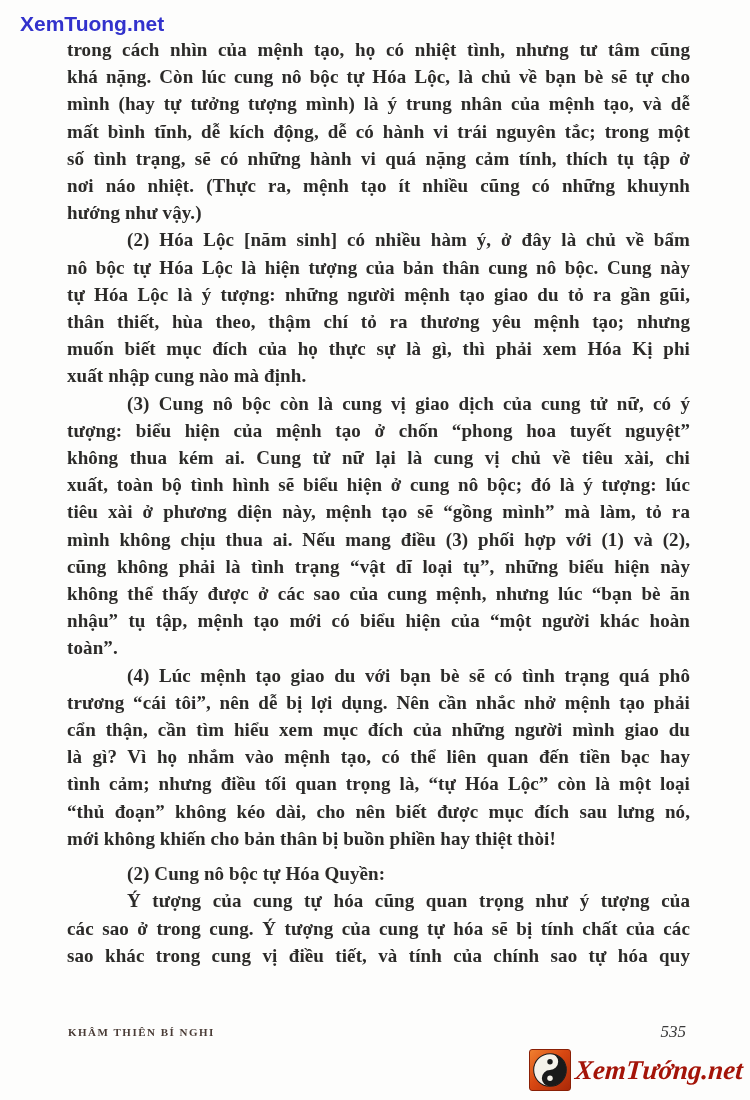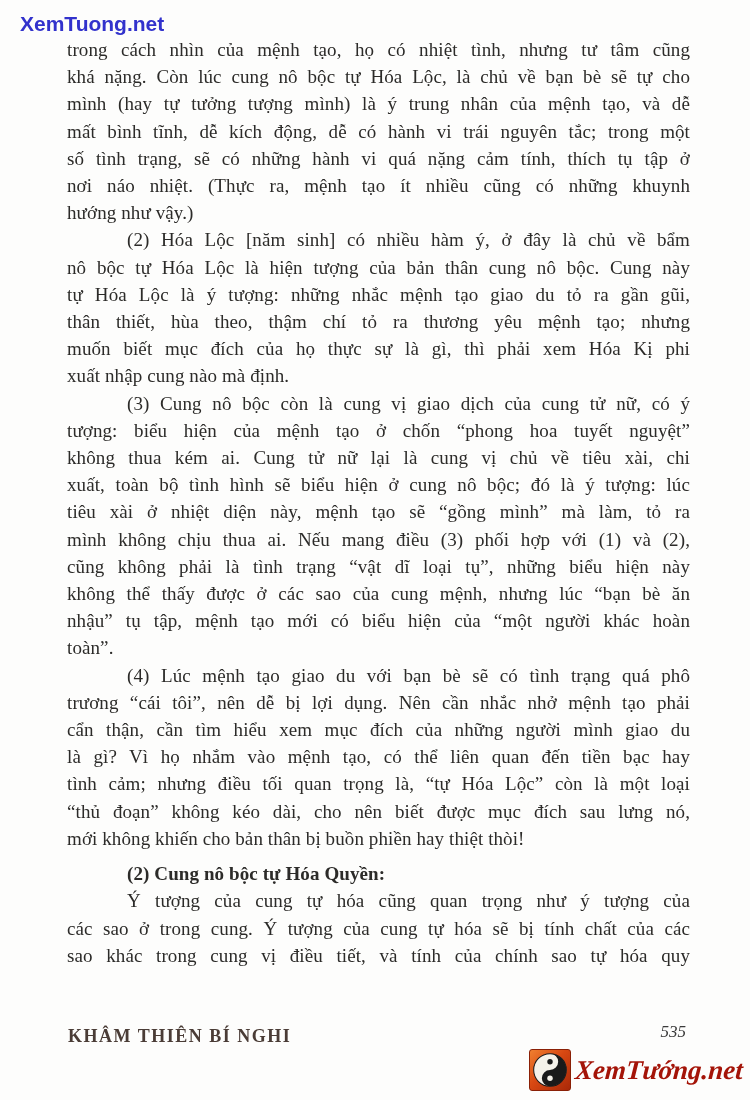--- a/index.html
+++ b/index.html
@@ -34,31 +34,32 @@
     top: 36px;
     width: 623px;
     font-size: 19px;
     line-height: 27.2px;
     color: #2c2b29;
     letter-spacing: 0.1px;
   }
   .line {
     text-align: justify;
     text-align-last: justify;
+    font-weight: bold;
   }
   .line.end { text-align-last: left; }
   .line.indent { text-indent: 60px; }
   .line.bold { font-weight: bold; }
   .line.gap { margin-top: 8px; }
   
   .footer-title {
     position: absolute;
     left: 68px;
     top: 1026px;
-    font-size: 18px;
+    font-size: 11px;
     font-weight: bold;
     letter-spacing: 1.5px;
     color: #4a3c36;
   }
   .page-number {
     position: absolute;
     right: 64px;
     top: 1022px;
     font-size: 17px;
     font-style: italic;
@@ -103,29 +104,29 @@
   <div class="body-text" id="body-text">
       <div class="line">trong cách nhìn của mệnh tạo, họ có nhiệt tình, nhưng tư tâm cũng</div>
       <div class="line">khá nặng. Còn lúc cung nô bộc tự Hóa Lộc, là chủ về bạn bè sẽ tự cho</div>
       <div class="line">mình (hay tự tưởng tượng mình) là ý trung nhân của mệnh tạo, và dễ</div>
       <div class="line">mất bình tĩnh, dễ kích động, dễ có hành vi trái nguyên tắc; trong một</div>
       <div class="line">số tình trạng, sẽ có những hành vi quá nặng cảm tính, thích tụ tập ở</div>
       <div class="line">nơi náo nhiệt. (Thực ra, mệnh tạo ít nhiều cũng có những khuynh</div>
       <div class="line end">hướng như vậy.)</div>
       <div class="line indent">(2) Hóa Lộc [năm sinh] có nhiều hàm ý, ở đây là chủ về bẩm</div>
       <div class="line">nô bộc tự Hóa Lộc là hiện tượng của bản thân cung nô bộc. Cung này</div>
-      <div class="line">tự Hóa Lộc là ý tượng: những nhắc mệnh tạo giao du tỏ ra gần gũi,</div>
+      <div class="line">tự Hóa Lộc là ý tượng: những người mệnh tạo giao du tỏ ra gần gũi,</div>
       <div class="line">thân thiết, hùa theo, thậm chí tỏ ra thương yêu mệnh tạo; nhưng</div>
       <div class="line">muốn biết mục đích của họ thực sự là gì, thì phải xem Hóa Kị phi</div>
       <div class="line end">xuất nhập cung nào mà định.</div>
       <div class="line indent">(3) Cung nô bộc còn là cung vị giao dịch của cung tử nữ, có ý</div>
       <div class="line">tượng: biểu hiện của mệnh tạo ở chốn “phong hoa tuyết nguyệt”</div>
       <div class="line">không thua kém ai. Cung tử nữ lại là cung vị chủ về tiêu xài, chi</div>
       <div class="line">xuất, toàn bộ tình hình sẽ biểu hiện ở cung nô bộc; đó là ý tượng: lúc</div>
-      <div class="line">tiêu xài ở nhiệt diện này, mệnh tạo sẽ “gồng mình” mà làm, tỏ ra</div>
+      <div class="line">tiêu xài ở phương diện này, mệnh tạo sẽ “gồng mình” mà làm, tỏ ra</div>
       <div class="line">mình không chịu thua ai. Nếu mang điều (3) phối hợp với (1) và (2),</div>
       <div class="line">cũng không phải là tình trạng “vật dĩ loại tụ”, những biểu hiện này</div>
       <div class="line">không thể thấy được ở các sao của cung mệnh, nhưng lúc “bạn bè ăn</div>
       <div class="line">nhậu” tụ tập, mệnh tạo mới có biểu hiện của “một người khác hoàn</div>
       <div class="line end">toàn”.</div>
       <div class="line indent">(4) Lúc mệnh tạo giao du với bạn bè sẽ có tình trạng quá phô</div>
       <div class="line">trương “cái tôi”, nên dễ bị lợi dụng. Nên cần nhắc nhở mệnh tạo phải</div>
       <div class="line">cẩn thận, cần tìm hiểu xem mục đích của những người mình giao du</div>
       <div class="line">là gì? Vì họ nhắm vào mệnh tạo, có thể liên quan đến tiền bạc hay</div>
       <div class="line">tình cảm; nhưng điều tối quan trọng là, “tự Hóa Lộc” còn là một loại</div>

